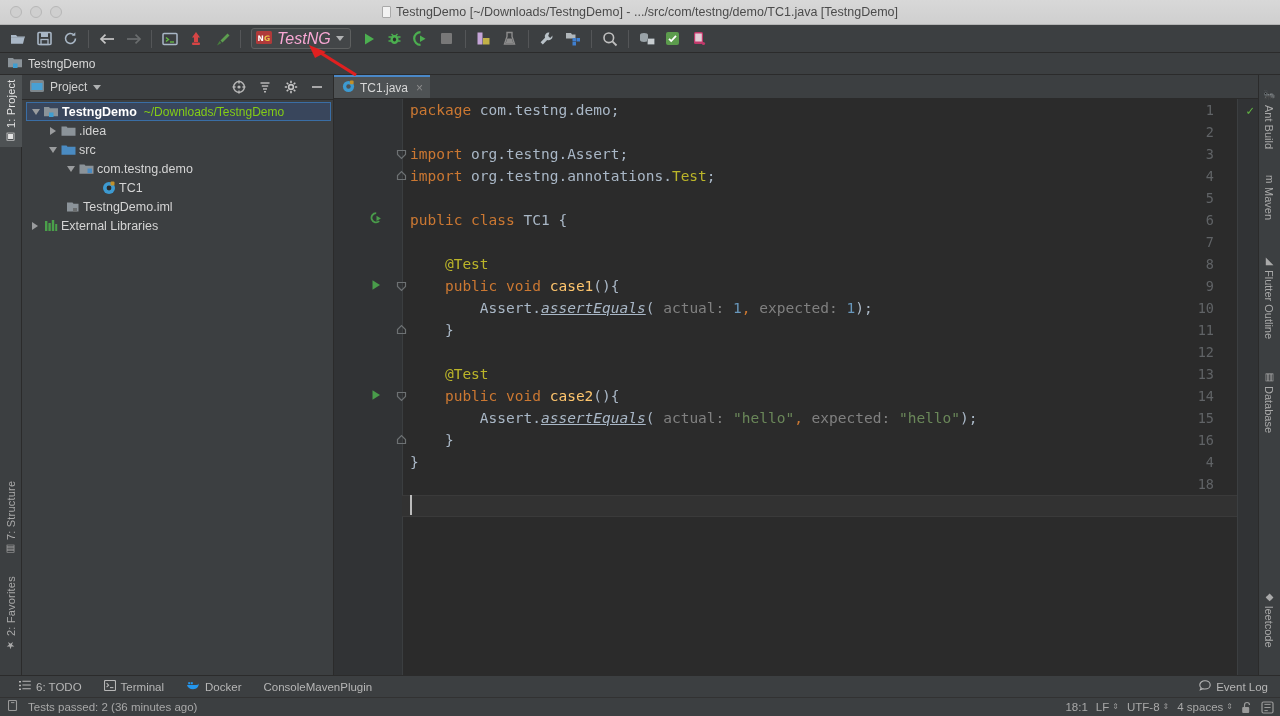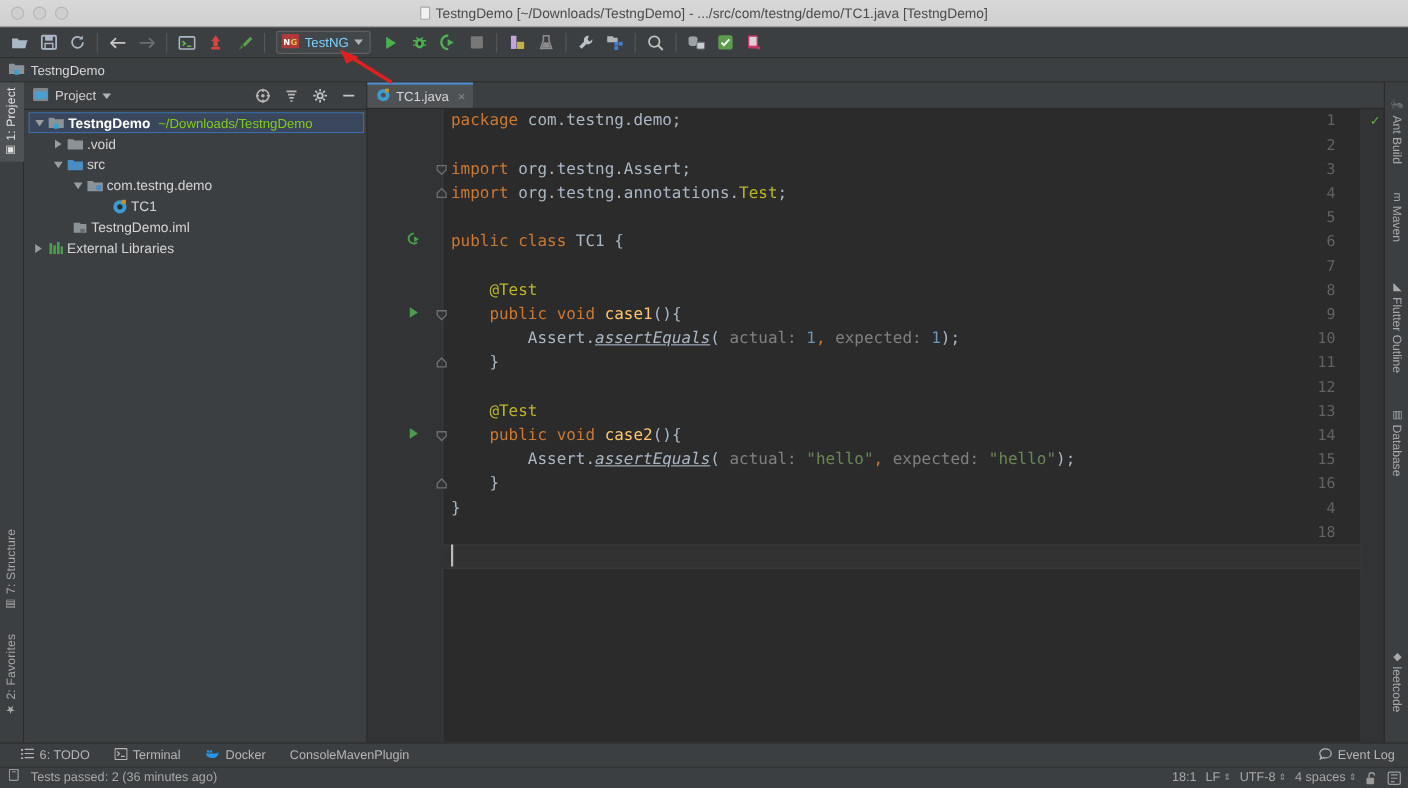--- a/index.html
+++ b/index.html
@@ -44,21 +44,21 @@
     width: 24px; height: 22px; display: flex; align-items: center; justify-content: center;
     border-radius: 2px;
   }
   .tsep { width: 1px; height: 18px; background: #545658; margin: 0 4px; }
   .runcfg {
     display: flex; align-items: center; gap: 5px;
     height: 21px; padding: 0 6px 0 4px;
     border: 1px solid #5e6060; border-radius: 3px; background: #434648;
     margin: 0 4px;
   }
-  .runcfg-label { font-size: 12px; color: #7dd3fc; }
+  .runcfg-label { font-size: 16px; color: #f9a8d4; font-style: italic; }
   .caret-down {
     width: 0; height: 0; border-left: 4px solid transparent; border-right: 4px solid transparent;
     border-top: 5px solid #b0b2b3;
   }
 
   
   .navbar {
     position: absolute; left: 0; top: 53px; width: 1280px; height: 22px;
     background: #3c3f41; border-bottom: 1px solid #2b2b2b;
     display: flex; align-items: center; padding-left: 8px; gap: 5px;
@@ -478,21 +478,21 @@
 
       <div class="trow" style="padding-left:24px;">
         <span class="tw">
             <span class="arrow-r"></span>
           </span>
         <span class="ticon">
           <svg width="15" height="12" viewBox="0 0 15 12">
               <path d="M0.5 1.5h5l1 1.3h8v8h-14z" fill="#8b9399"></path>
             </svg>
         </span>
-        <span class="tlabel">.void</span>
+        <span class="tlabel">.idea</span>
       </div>
 
       <div class="trow" style="padding-left:24px;">
         <span class="tw">
             <span class="arrow-d"></span>
           </span>
         <span class="ticon">
           <svg width="15" height="12" viewBox="0 0 15 12">
               <path d="M0.5 1.5h5l1 1.3h8v8h-14z" fill="#4a8bc2"></path>
             </svg>

